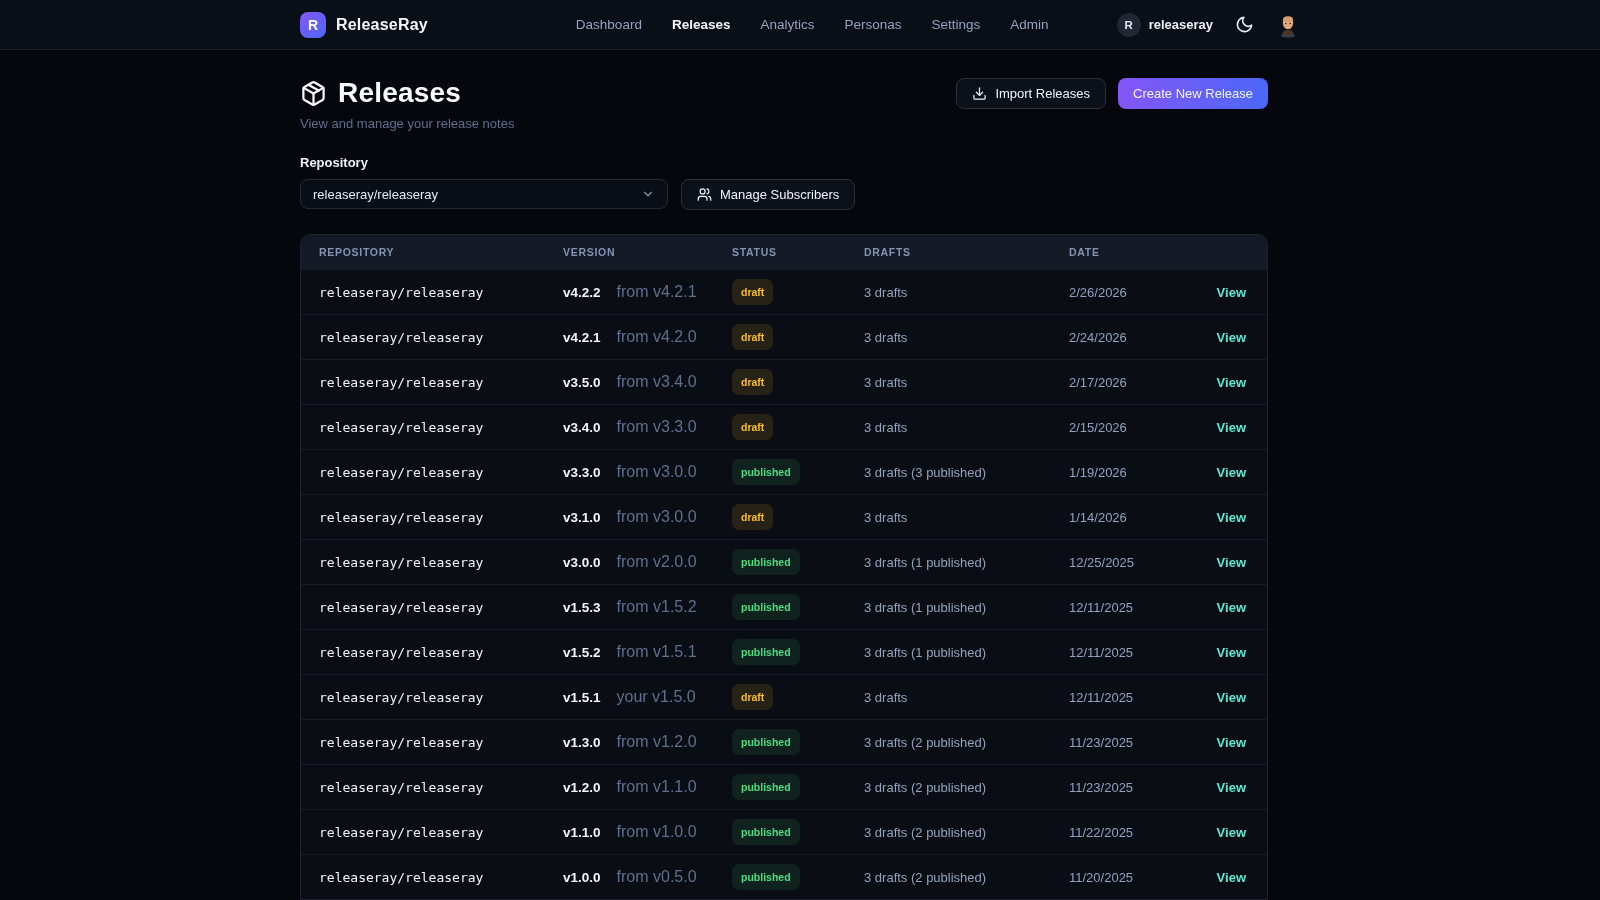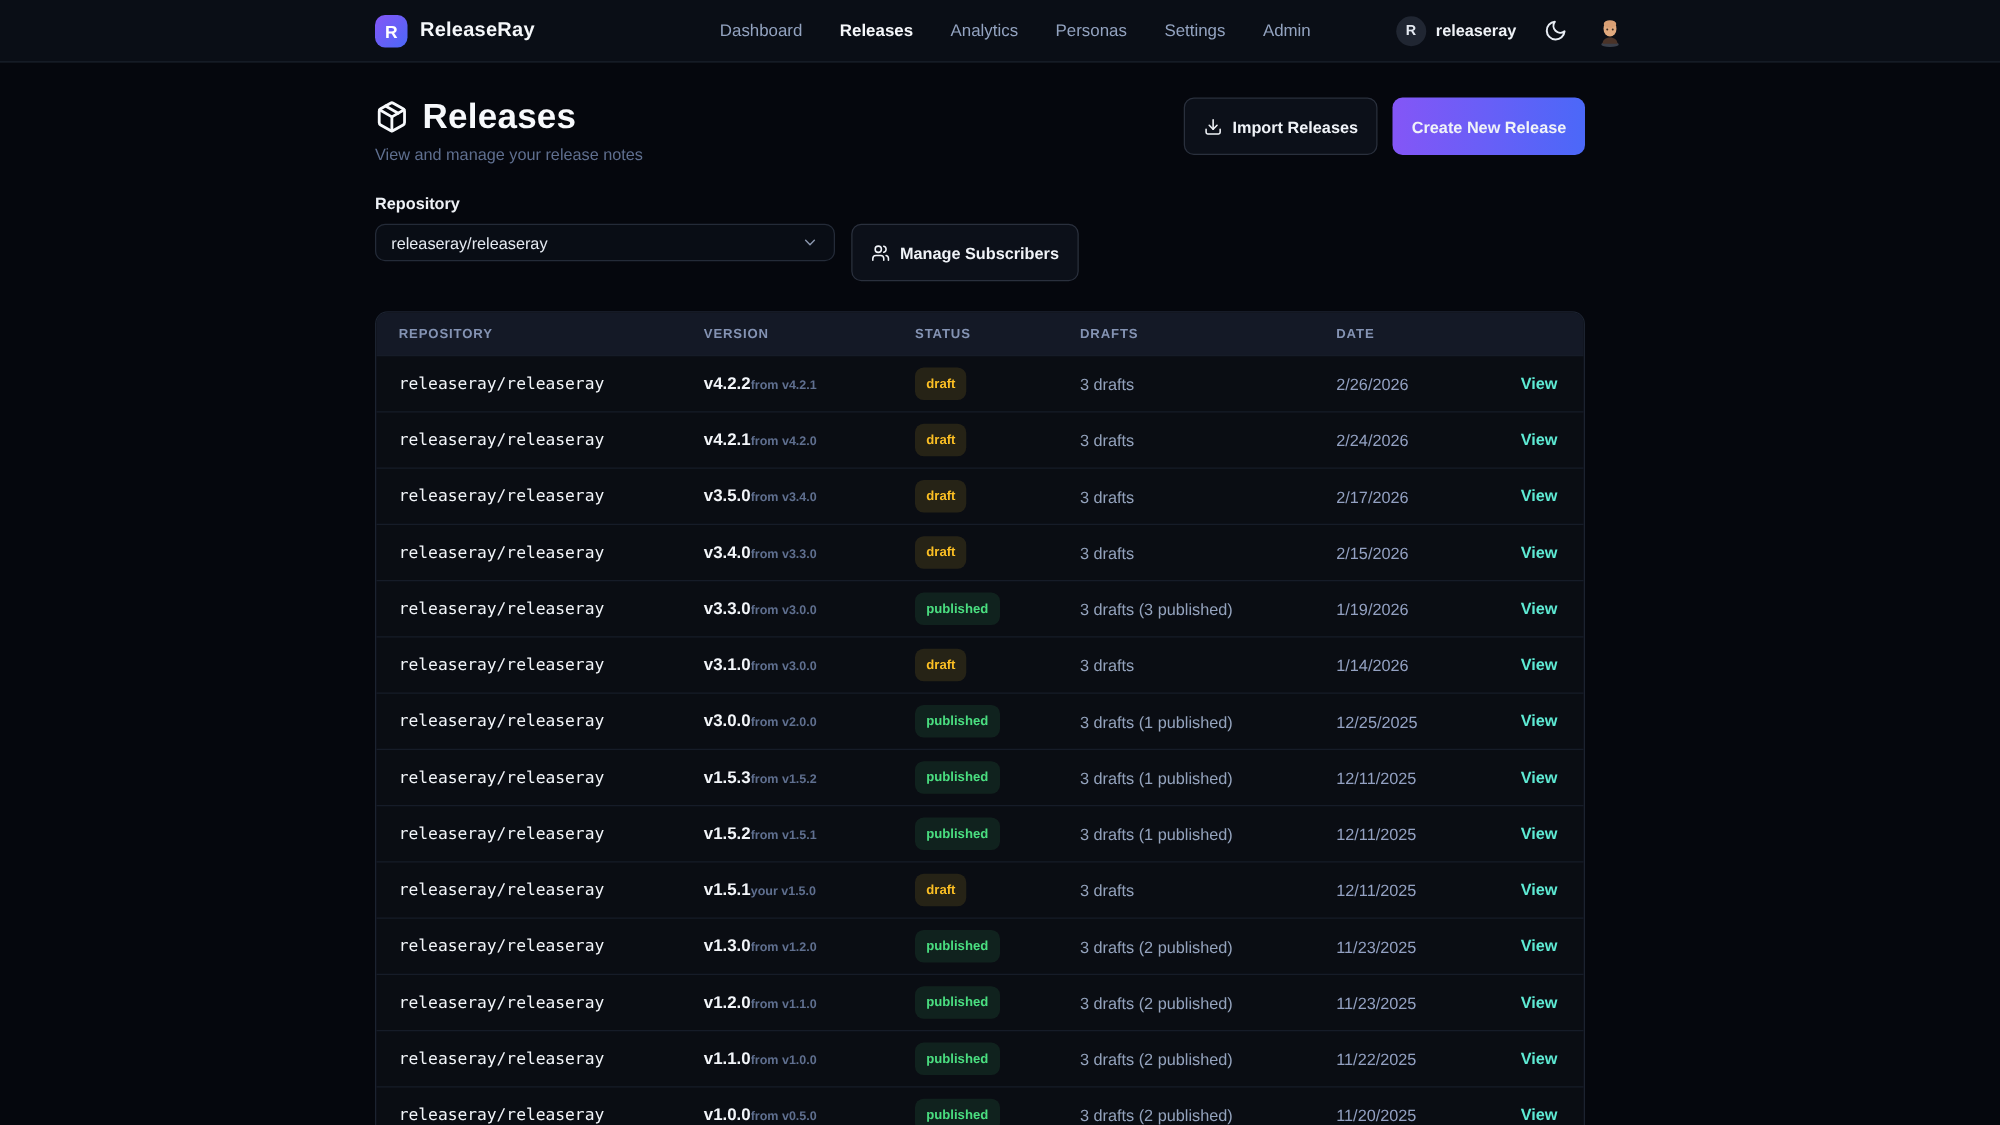--- a/index.html
+++ b/index.html
@@ -45,22 +45,22 @@
   }
 
   
   .container { width:968px; margin-left:300px; }
   .page-head { margin-top:27px; display:flex; align-items:flex-start; justify-content:space-between; }
   .title-row { display:flex; align-items:center; gap:11px; }
   .page-title { font-size:28px; font-weight:bold; color:#f7f9fc; letter-spacing:.2px; }
   .page-subtitle { margin-top:7px; font-size:13px; color:#5f6f8f; }
   .head-actions { display:flex; gap:12px; margin-top:1px; }
   .btn {
-    height:46px; display:inline-flex; align-items:center; gap:8px;
-    padding:0 15px; border-radius:8px; font-size:13px; font-weight:bold;
+    height:31px; display:inline-flex; align-items:center; gap:8px;
+    padding:0 15px; border-radius:8px; font-size:13px; font-weight:normal;
     cursor:pointer; border:1px solid transparent; color:#f0f3f8; white-space:nowrap;
   }
   .btn-outline { background:#0c1019; border-color:#2a303d; }
   .btn-primary { background:linear-gradient(90deg,#8456f6,#4b68f8); border:none; }
 
   .repo-label { margin-top:24px; font-size:13px; font-weight:bold; color:#eef1f6; }
   .repo-row { margin-top:9px; display:flex; gap:13px; }
   .select {
     width:368px; height:30px; background:#090d15; border:1px solid #242b38;
     border-radius:8px; display:flex; align-items:center; justify-content:space-between;
@@ -79,21 +79,21 @@
   }
   .thead { background:#141926; height:34px; }
   .th {
     font-size:10.5px; font-weight:bold; letter-spacing:.7px;
     color:#8493b3; text-transform:uppercase; padding-left:18px;
   }
   .trow { height:45px; border-top:1px solid #161c28; cursor:default; }
   .td { padding-left:18px; }
   .cell-repo { font-family:"DejaVu Sans Mono", monospace; font-size:13px; color:#f2f5f9; }
   .cell-version { font-size:13.5px; font-weight:bold; color:#f2f5f9; }
-  .cell-from { font-size:10px; font-weight:bold; color:#5f6f8f; margin-left:0; }
+  .cell-from { font-size:16px; font-weight:normal; color:#5f6f8f; margin-left:16px; }
   .badge {
     display:inline-block; font-size:10.5px; font-weight:bold;
     padding:8px 9px; border-radius:7px; line-height:1;
   }
   .badge.status-draft { color:#fbbf24; background:rgba(250,200,50,.12); }
   .badge.status-published { color:#4ade80; background:rgba(74,222,128,.10); }
   .cell-muted { font-size:13px; color:#94a3bd; }
   .cell-date { font-size:13px; color:#93a1c2; }
   .cell-view { text-align:right; padding-right:21px; }
   .view-link { font-size:13px; font-weight:bold; color:#5eead4; cursor:pointer; text-decoration:none; }

